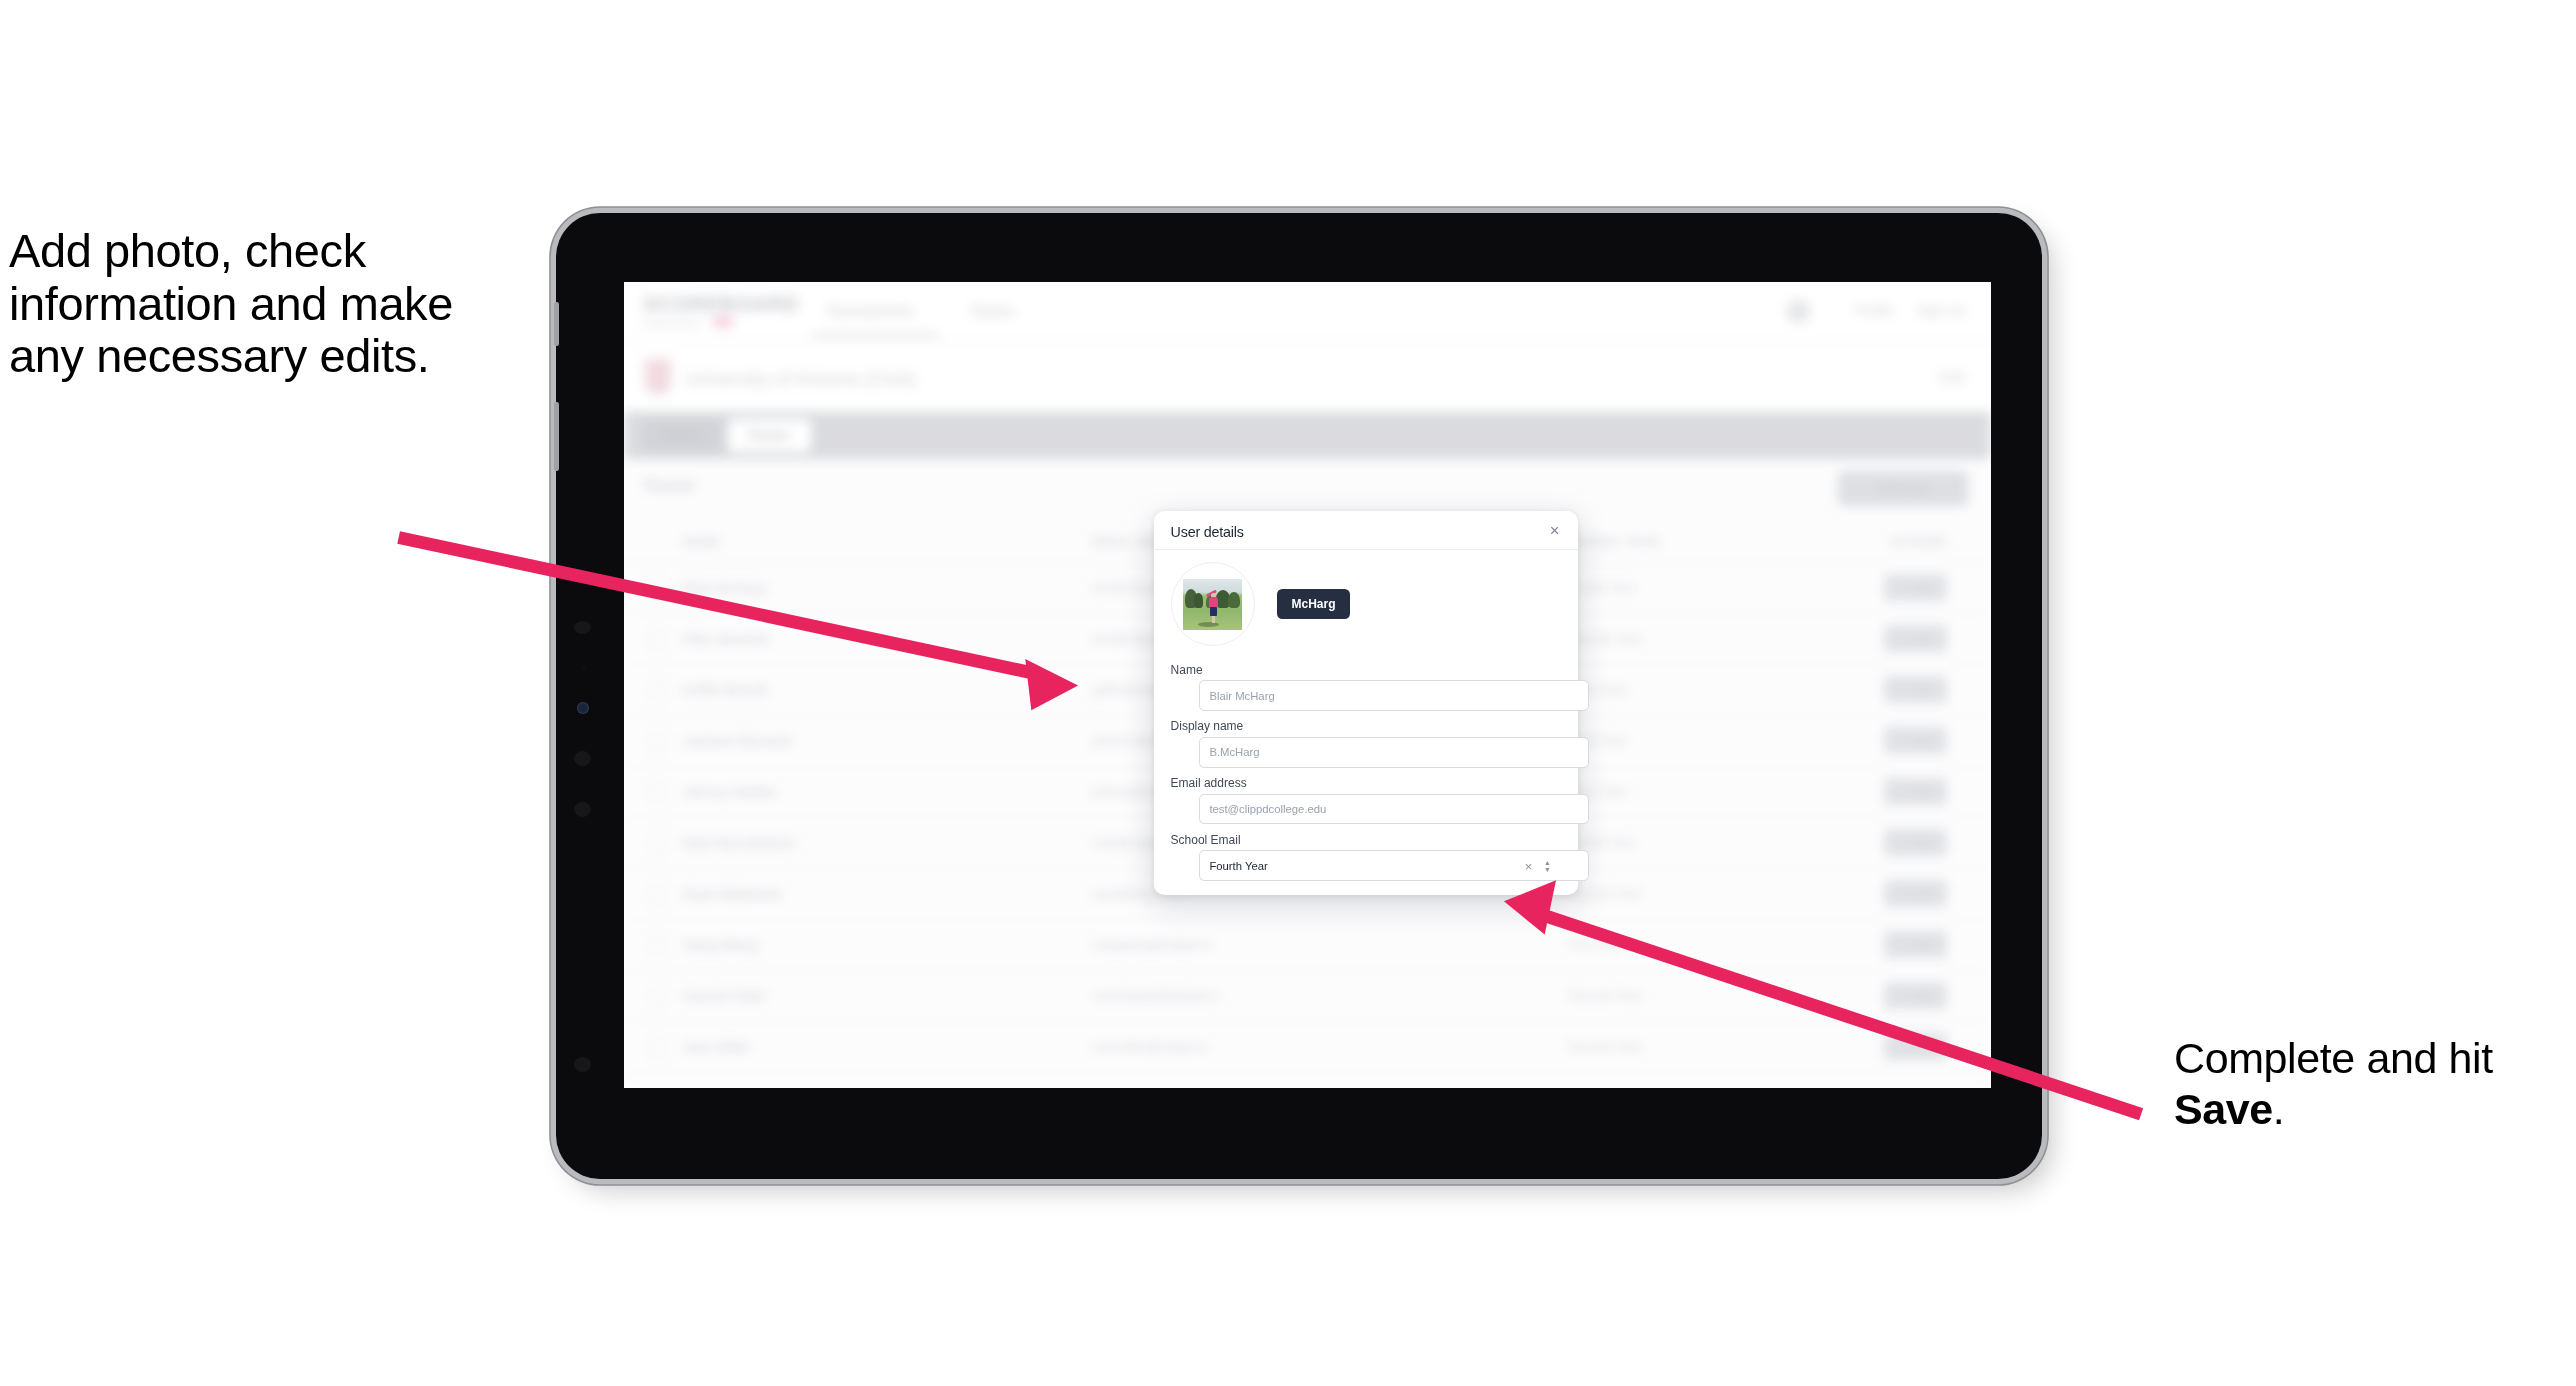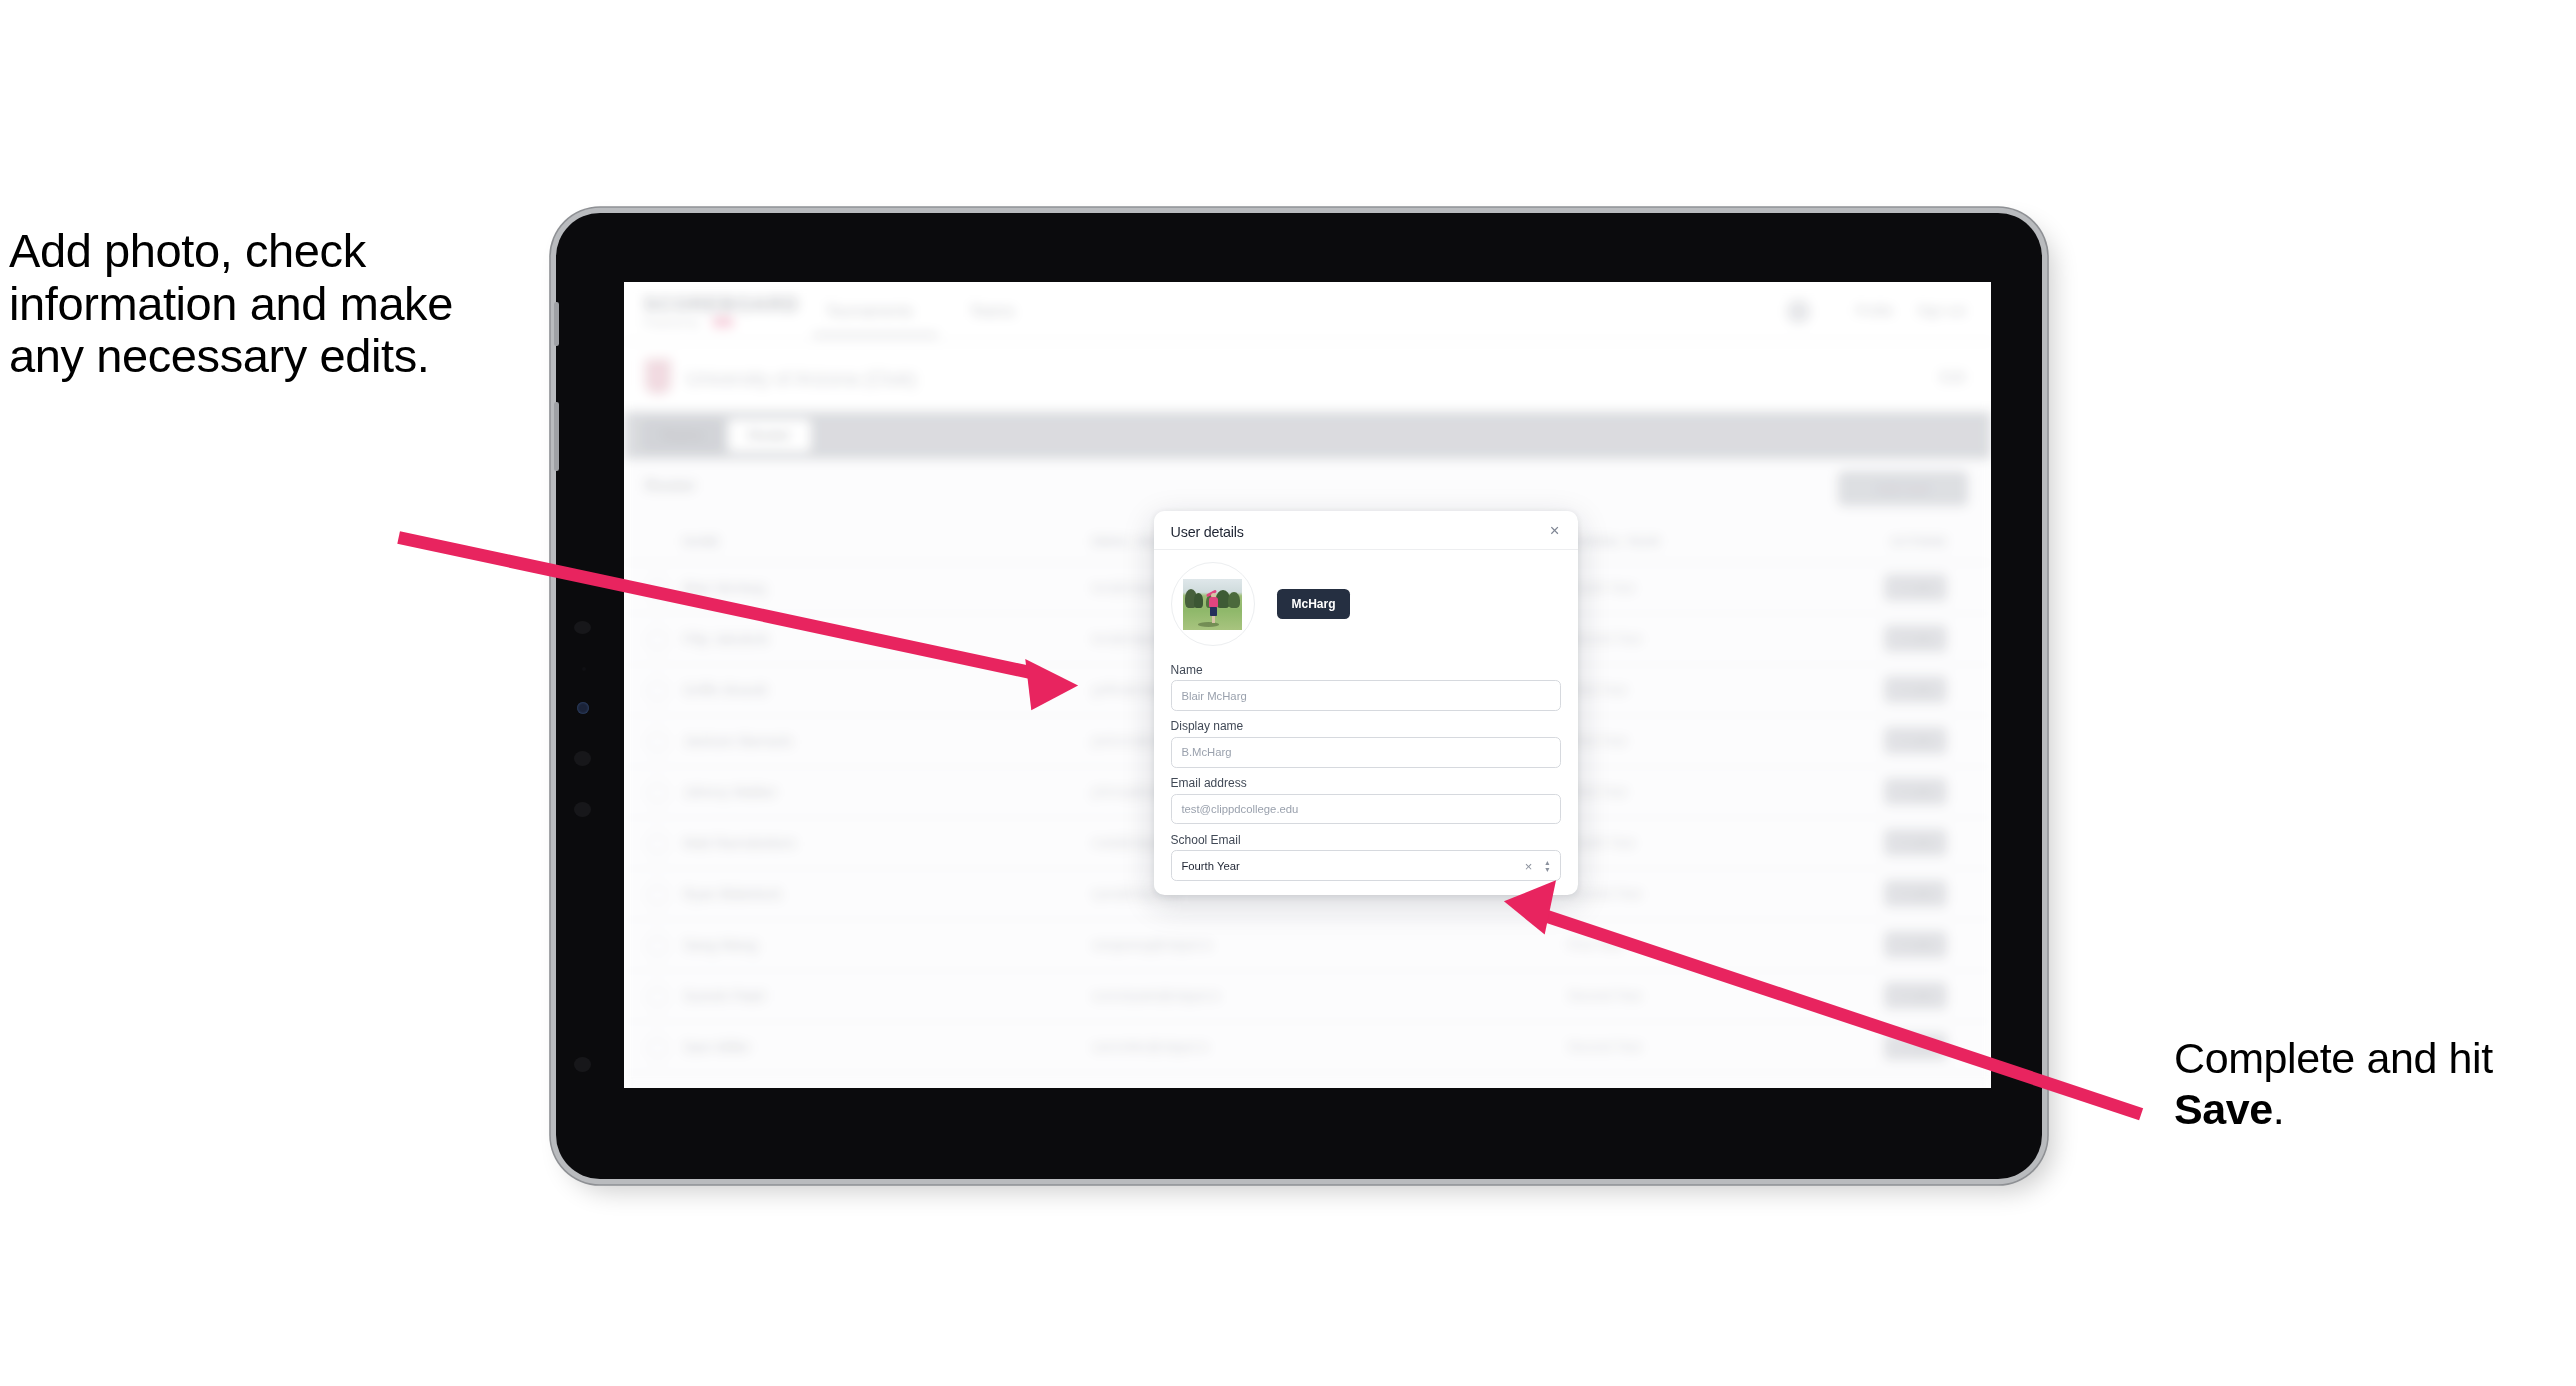--- a/index.html
+++ b/index.html
@@ -338,20 +338,21 @@
     width: 100%;
     box-sizing: border-box;
     border: 0.8px solid #d6d9de;
     border-radius: 5.3px;
     padding: 8.3px 9.8px;
     font-size: 11.3px;
     color: #9aa1ad;
     font-family: "Liberation Sans", sans-serif;
     background: #ffffff;
     outline: none;
+    margin-left: 28px;
   }
   .select-wrap { position: relative; }
   #school-year-select {
     color: #1f2533;
     padding-right: 48px;
   }
   #school-year-clear {
     position: absolute; right: 29px; top: 50%; transform: translateY(-50%);
     color: #8b919d; font-size: 13px; line-height: 1; cursor: pointer;
     background: none; border: none; padding: 0;

